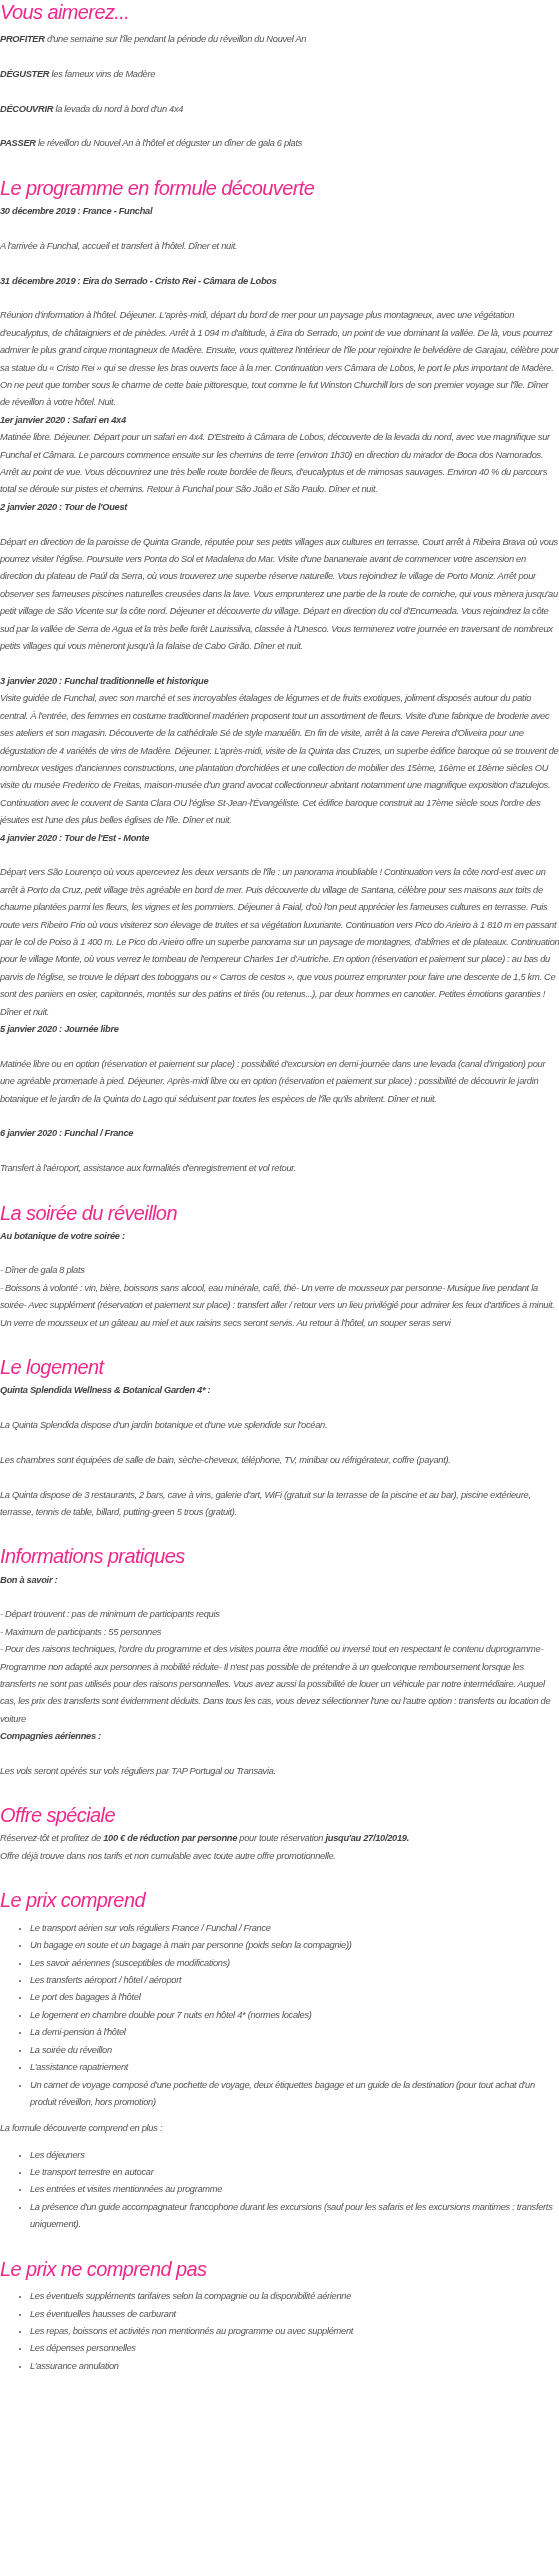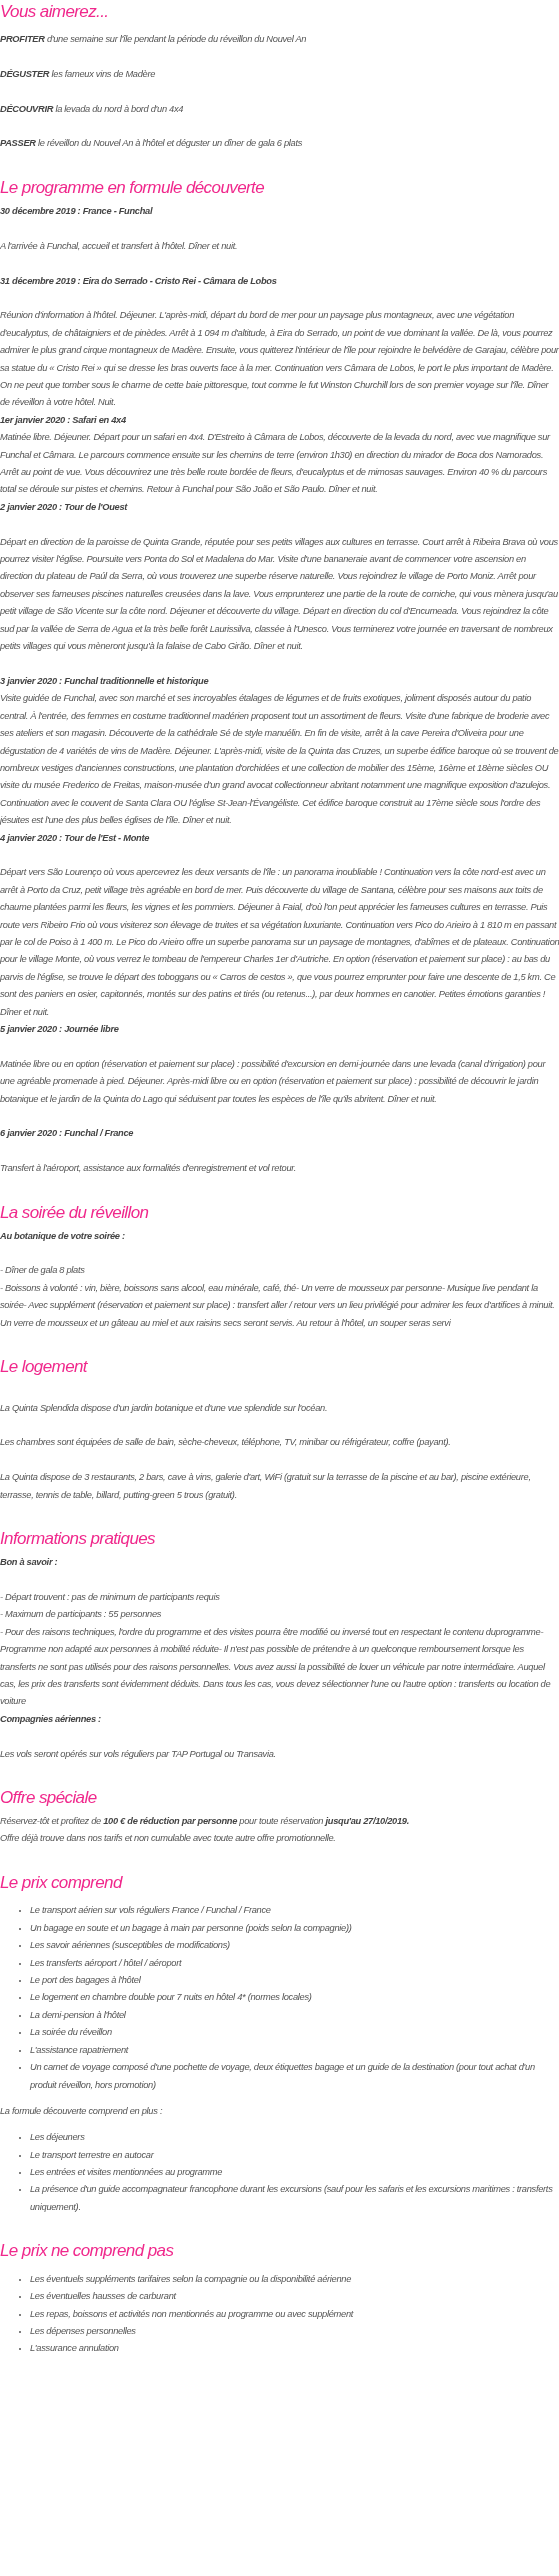--- a/index.html
+++ b/index.html
@@ -10,21 +10,21 @@
     font-size: 9.3px;
     font-style: italic;
     letter-spacing: -0.3px;
   }
   .page { padding: 0 0 14.8px 0; }
   h2 {
     color: #f0288c;
     font-family: "Liberation Sans", sans-serif;
     font-weight: normal;
     font-style: italic;
-    font-size: 17px;
+    font-size: 20px;
     letter-spacing: -0.6px;
     margin: 0;
     line-height: 20.7px;
   }
   p { margin: 0; line-height: 17.4px; }
   b, .strong { font-weight: bold; color: #444; }
   .gap { height: 17.4px; }
   .gap-s { height: 8.9px; }
   .gap-l { height: 25px; }
   ul { margin: 0; padding: 0 0 0 30px; font-style: italic; }
@@ -90,20 +90,21 @@
     <div class="gap"></div>
     <p>- Dîner de gala 8 plats</p>
     <p>- Boissons à volonté : vin, bière, boissons sans alcool, eau minérale, café, thé- Un verre de mousseux par personne- Musique live pendant la soirée- Avec supplément (réservation et paiement sur place) : transfert aller / retour vers un lieu privilégié pour admirer les feux d'artifices à minuit. Un verre de mousseux et un gâteau au miel et aux raisins secs seront servis. Au retour à l'hôtel, un souper seras servi</p>
   </section>
 
   <div class="gap-l"></div>
 
   <section class="sec">
     <h2>Le logement</h2>
     <div style="height:4.4px"></div>
+    <p><b>Quinta Splendida Wellness &amp; Botanical Garden 4* :</b></p>
     <div class="gap"></div>
     <p>La Quinta Splendida dispose d'un jardin botanique et d'une vue splendide sur l'océan.</p>
     <div class="gap"></div>
     <p>Les chambres sont équipées de salle de bain, sèche-cheveux, téléphone, TV, minibar ou réfrigérateur, coffre (payant).</p>
     <div class="gap"></div>
     <p>La Quinta dispose de 3 restaurants, 2 bars, cave à vins, galerie d'art, WiFi (gratuit sur la terrasse de la piscine et au bar), piscine extérieure, terrasse, tennis de table, billard, putting-green 5 trous (gratuit).</p>
   </section>
 
   <div class="gap-l"></div>
 

